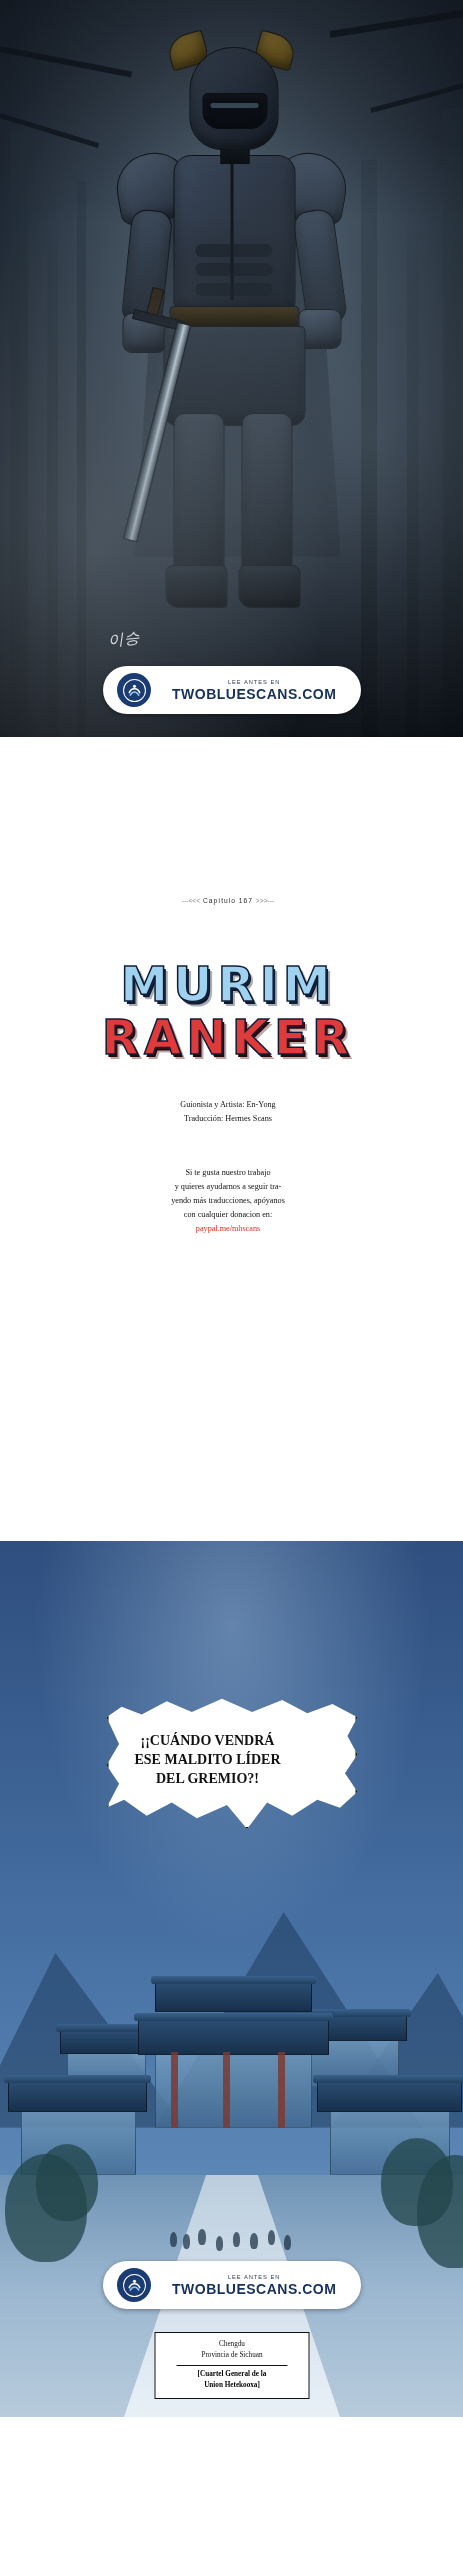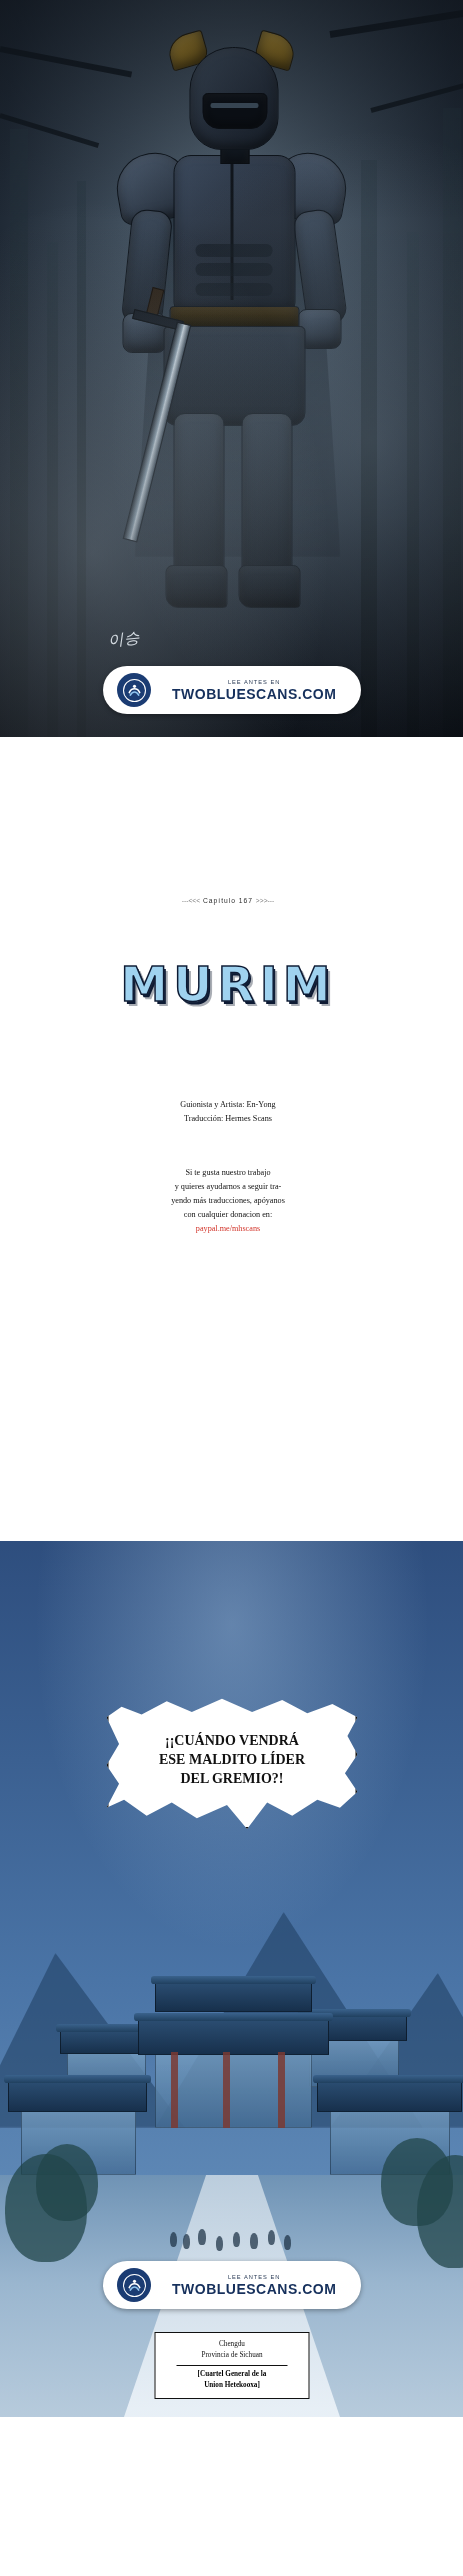--- a/index.html
+++ b/index.html
@@ -376,21 +376,21 @@
       0% 16%, 6% 8%, 14% 14%, 24% 4%, 34% 12%, 46% 2%, 58% 12%, 70% 3%, 80% 13%, 90% 6%, 100% 16%,
       96% 30%, 100% 44%, 95% 58%, 100% 72%, 93% 84%, 84% 78%, 74% 90%, 64% 80%, 56% 100%, 48% 82%,
       36% 92%, 26% 80%, 16% 90%, 7% 78%, 0% 84%, 5% 66%, 0% 52%, 5% 36%
     );
   }
   .speech-inner {
     position: absolute;
     inset: 0;
     display: flex;
     align-items: center;
-    justify-content: center;
+    justify-content: flex-start;
   }
   .speech-text {
     font-family: "Liberation Serif", serif;
     font-weight: bold;
     font-size: 14px;
     line-height: 1.34;
     text-align: center;
     color: #111;
     padding: 0 26px;
   }
@@ -500,20 +500,21 @@
 
   <section class="panel-title">
     <div class="chapter-ribbon">
       <span class="dash">---&lt;&lt;&lt;</span>
       <span>Capítulo 167</span>
       <span class="dash">&gt;&gt;&gt;---</span>
     </div>
 
     <div class="logo-block">
       <div class="logo-line logo-murim">MURIM</div>
+      <div class="logo-line logo-ranker">RANKER</div>
     </div>
 
     <div class="credits">
       <div>Guionista y Artista: En-Yong</div>
       <div>Traducción: Hermes Scans</div>
     </div>
 
     <div class="support">
       <div>Si te gusta nuestro trabajo</div>
       <div>y quieres ayudarnos a seguir tra-</div>

